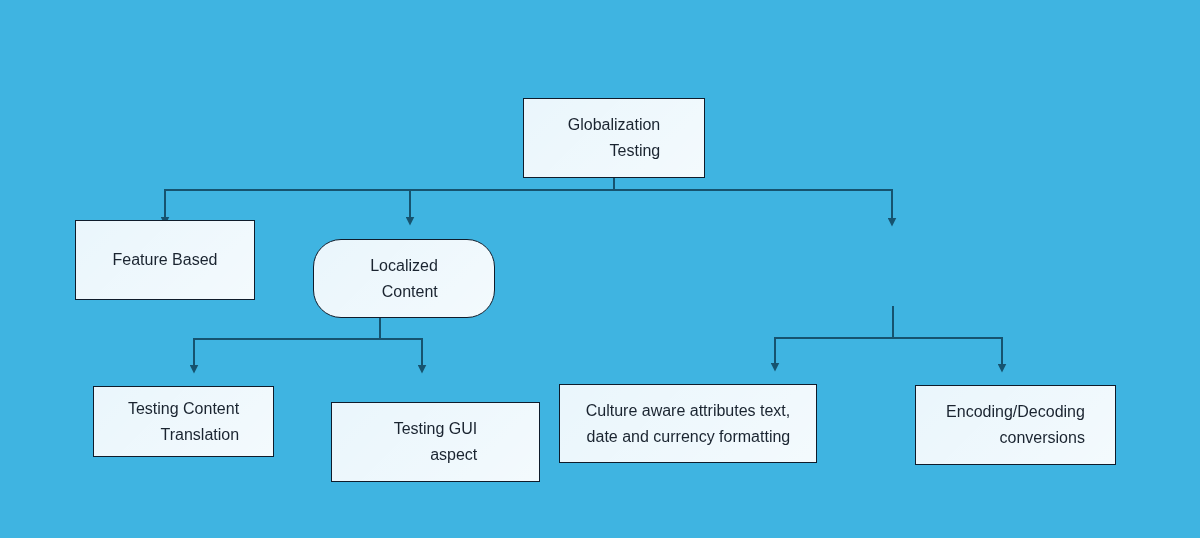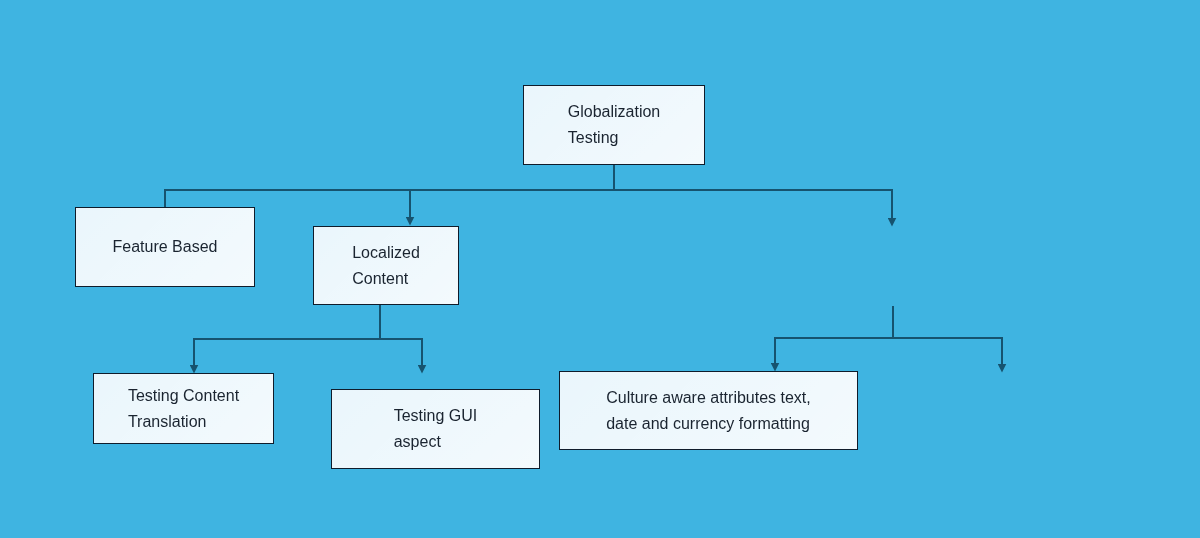--- a/index.html
+++ b/index.html
@@ -20,39 +20,40 @@
     fill: none;
     stroke: var(--connector, #16536F);
     stroke-width: 2;
   }
   .node {
     position: absolute;
     box-sizing: border-box;
     display: flex;
     align-items: center;
     justify-content: center;
-    text-align: left;
+    text-align: right;
     background-color: var(--node-fill, #EAF6FC);
     background-image: linear-gradient(135deg, rgba(255,255,255,0.0) 0%, rgba(255,255,255,0.45) 100%);
     border: 1.6px solid var(--node-border, #0F1C2B);
     color: var(--text, #1A2430);
     font-size: 16px;
     font-weight: 500;
     line-height: 26px;
     white-space: pre-line;
     padding: 4px 8px;
+    margin-top: 13px;
   }
   
   #node-root        { left: 523px; top:  85px; width: 182px; height: 80px; }
   #node-feature     { left:  75px; top: 207px; width: 180px; height: 80px; }
-  #node-localized   { left: 313px; top: 226px; width: 146px; height: 79px; }
+  #node-localized   { left: 313px; top: 226px; width: 182px; height: 79px; border-radius: 28px; }
   #node-locale      { left: 797px; top: 226px; width: 181px; height: 80px; }
   #node-translation { left:  93px; top: 373px; width: 181px; height: 71px; }
   #node-gui         { left: 331px; top: 389px; width: 209px; height: 80px; }
-  #node-culture     { left: 559px; top: 371px; width: 299px; height: 79px; }
+  #node-culture     { left: 559px; top: 371px; width: 258px; height: 79px; }
   #node-encoding    { left: 915px; top: 372px; width: 201px; height: 80px; }
 </style>
 </head>
 <body>
 
 <div class="canvas">
 
   <svg class="connectors" viewBox="0 0 1200 538" xmlns="http://www.w3.org/2000/svg">
     <defs>
       <marker id="arrow" viewBox="0 0 9 9" refX="0.5" refY="4.5" markerWidth="9" markerHeight="9" markerUnits="userSpaceOnUse" orient="auto">
@@ -97,14 +98,18 @@
   <div class="node" id="node-gui">
     <span>Testing GUI
 aspect</span>
   </div>
 
   <div class="node" id="node-culture">
     <span>Culture aware attributes text,
 date and currency formatting</span>
   </div>
 
+  <div class="node" id="node-encoding">
+    <span>Encoding/Decoding
+conversions</span>
+  </div>
 
 </div>
 
 </body></html>

